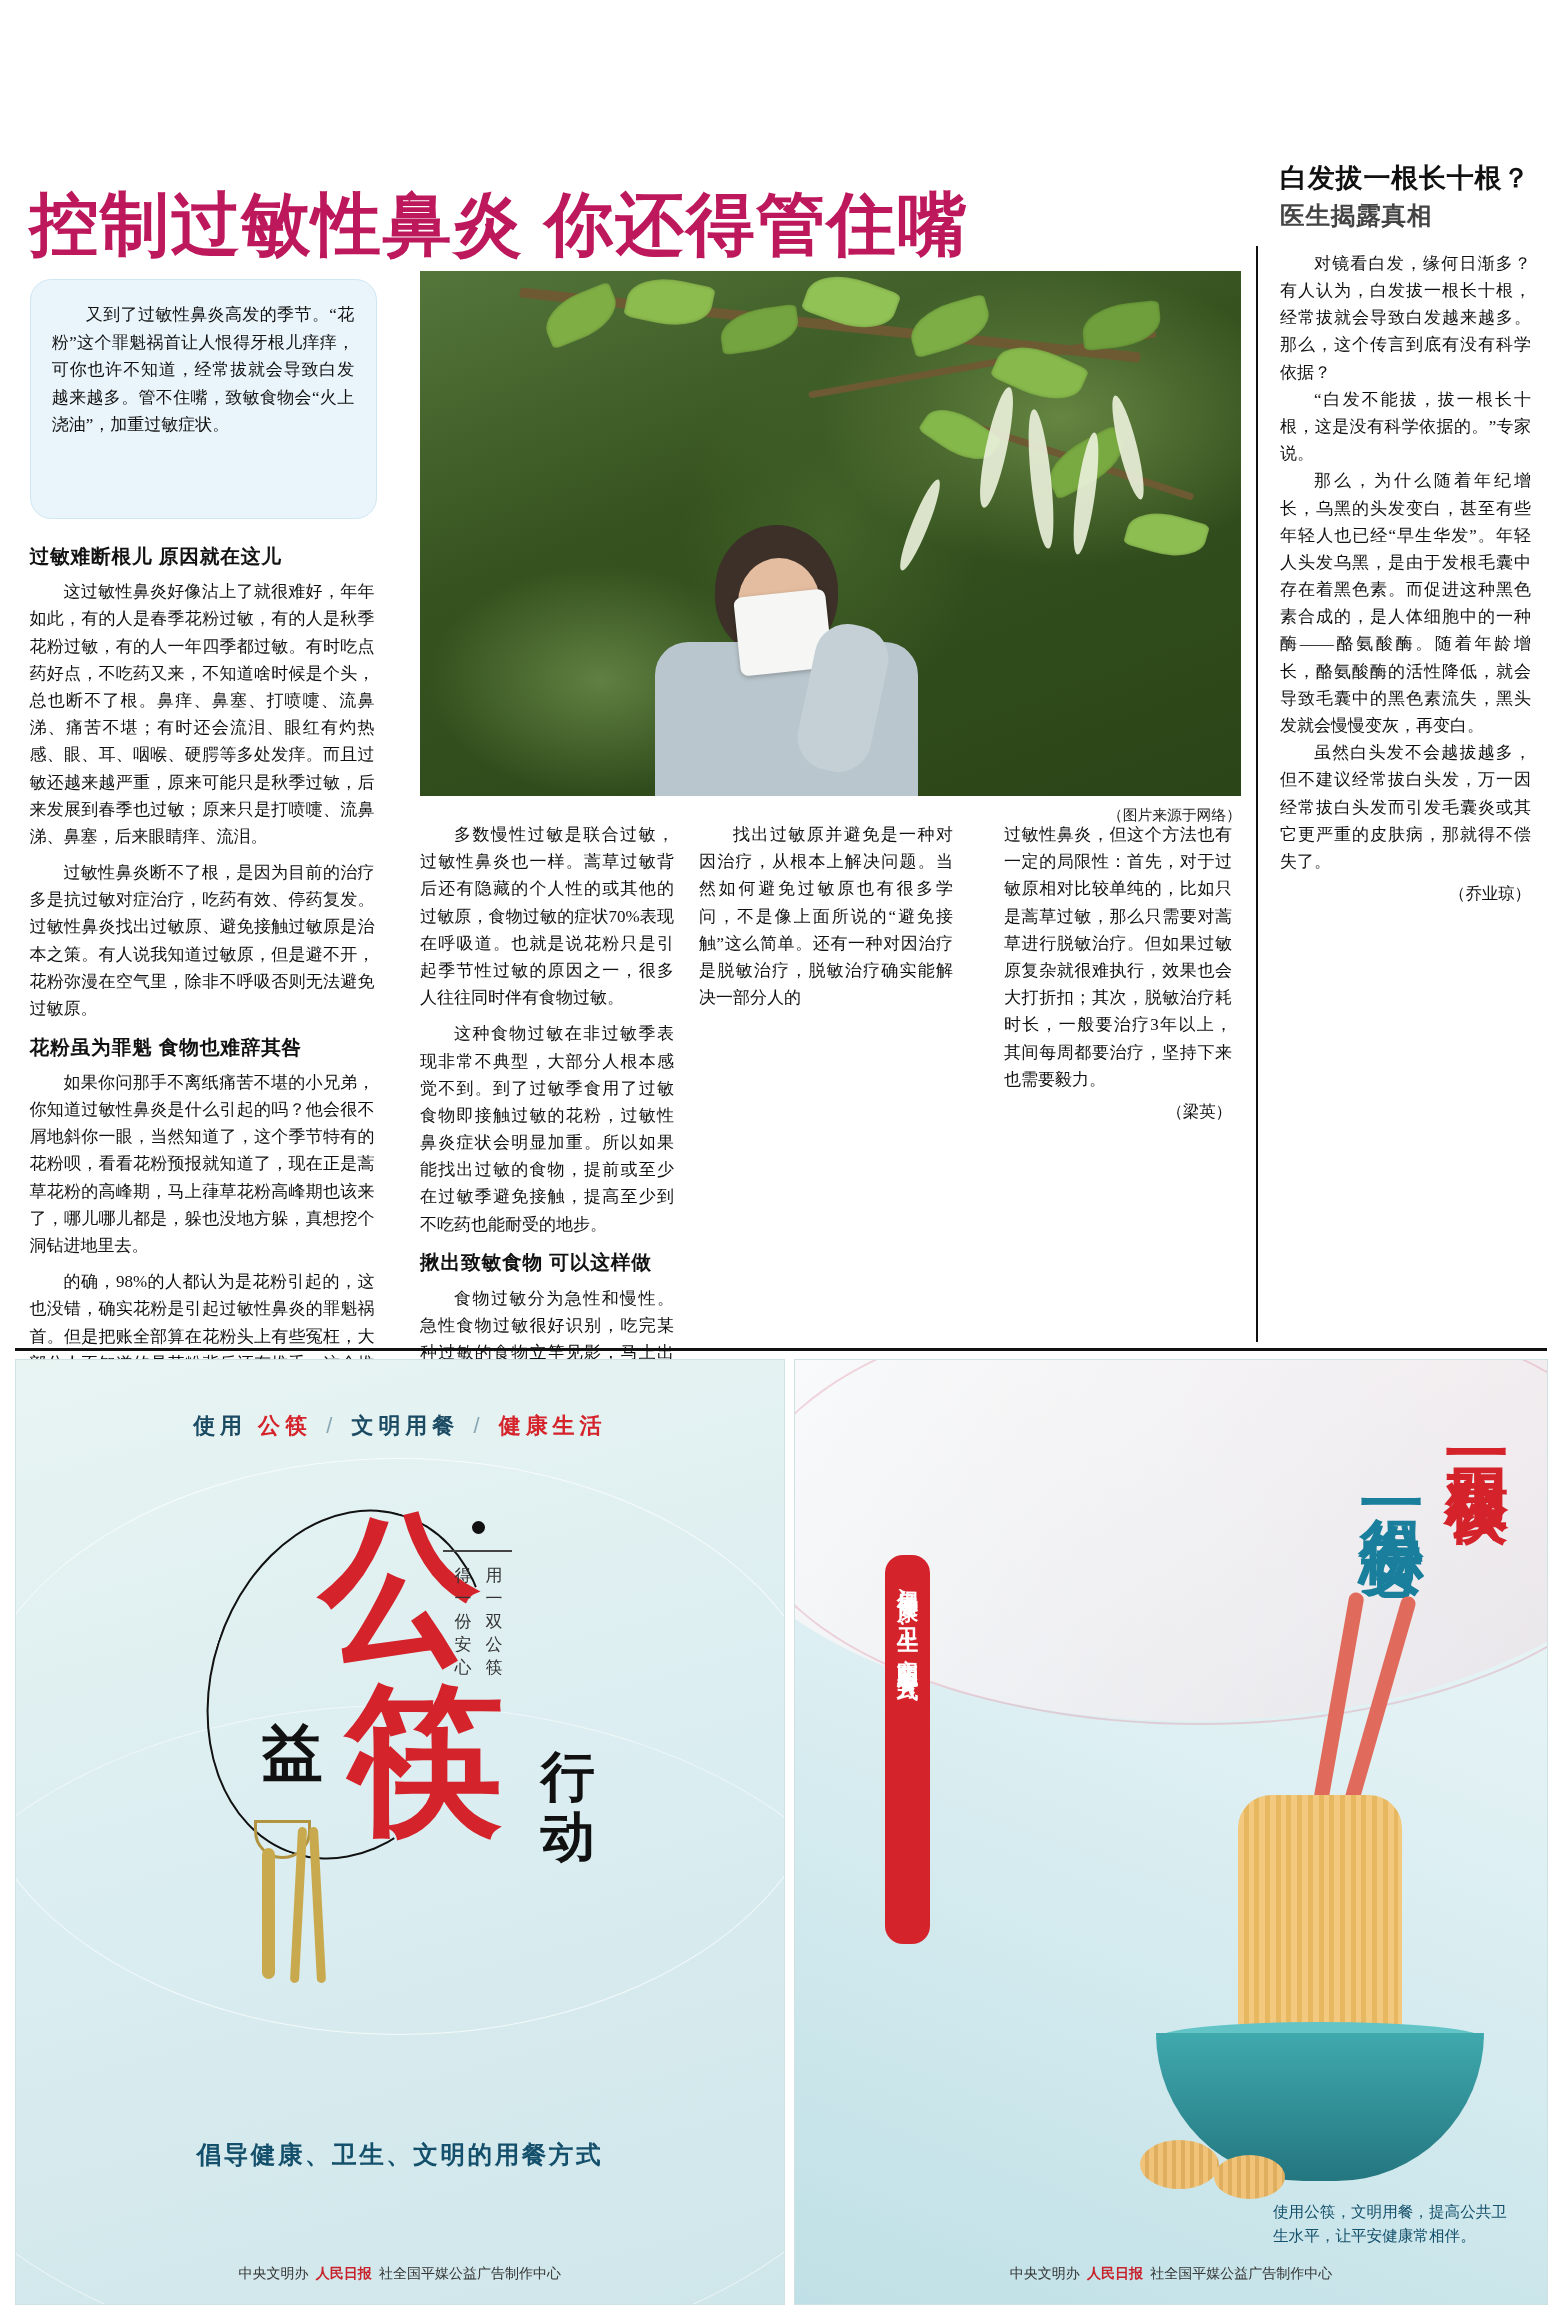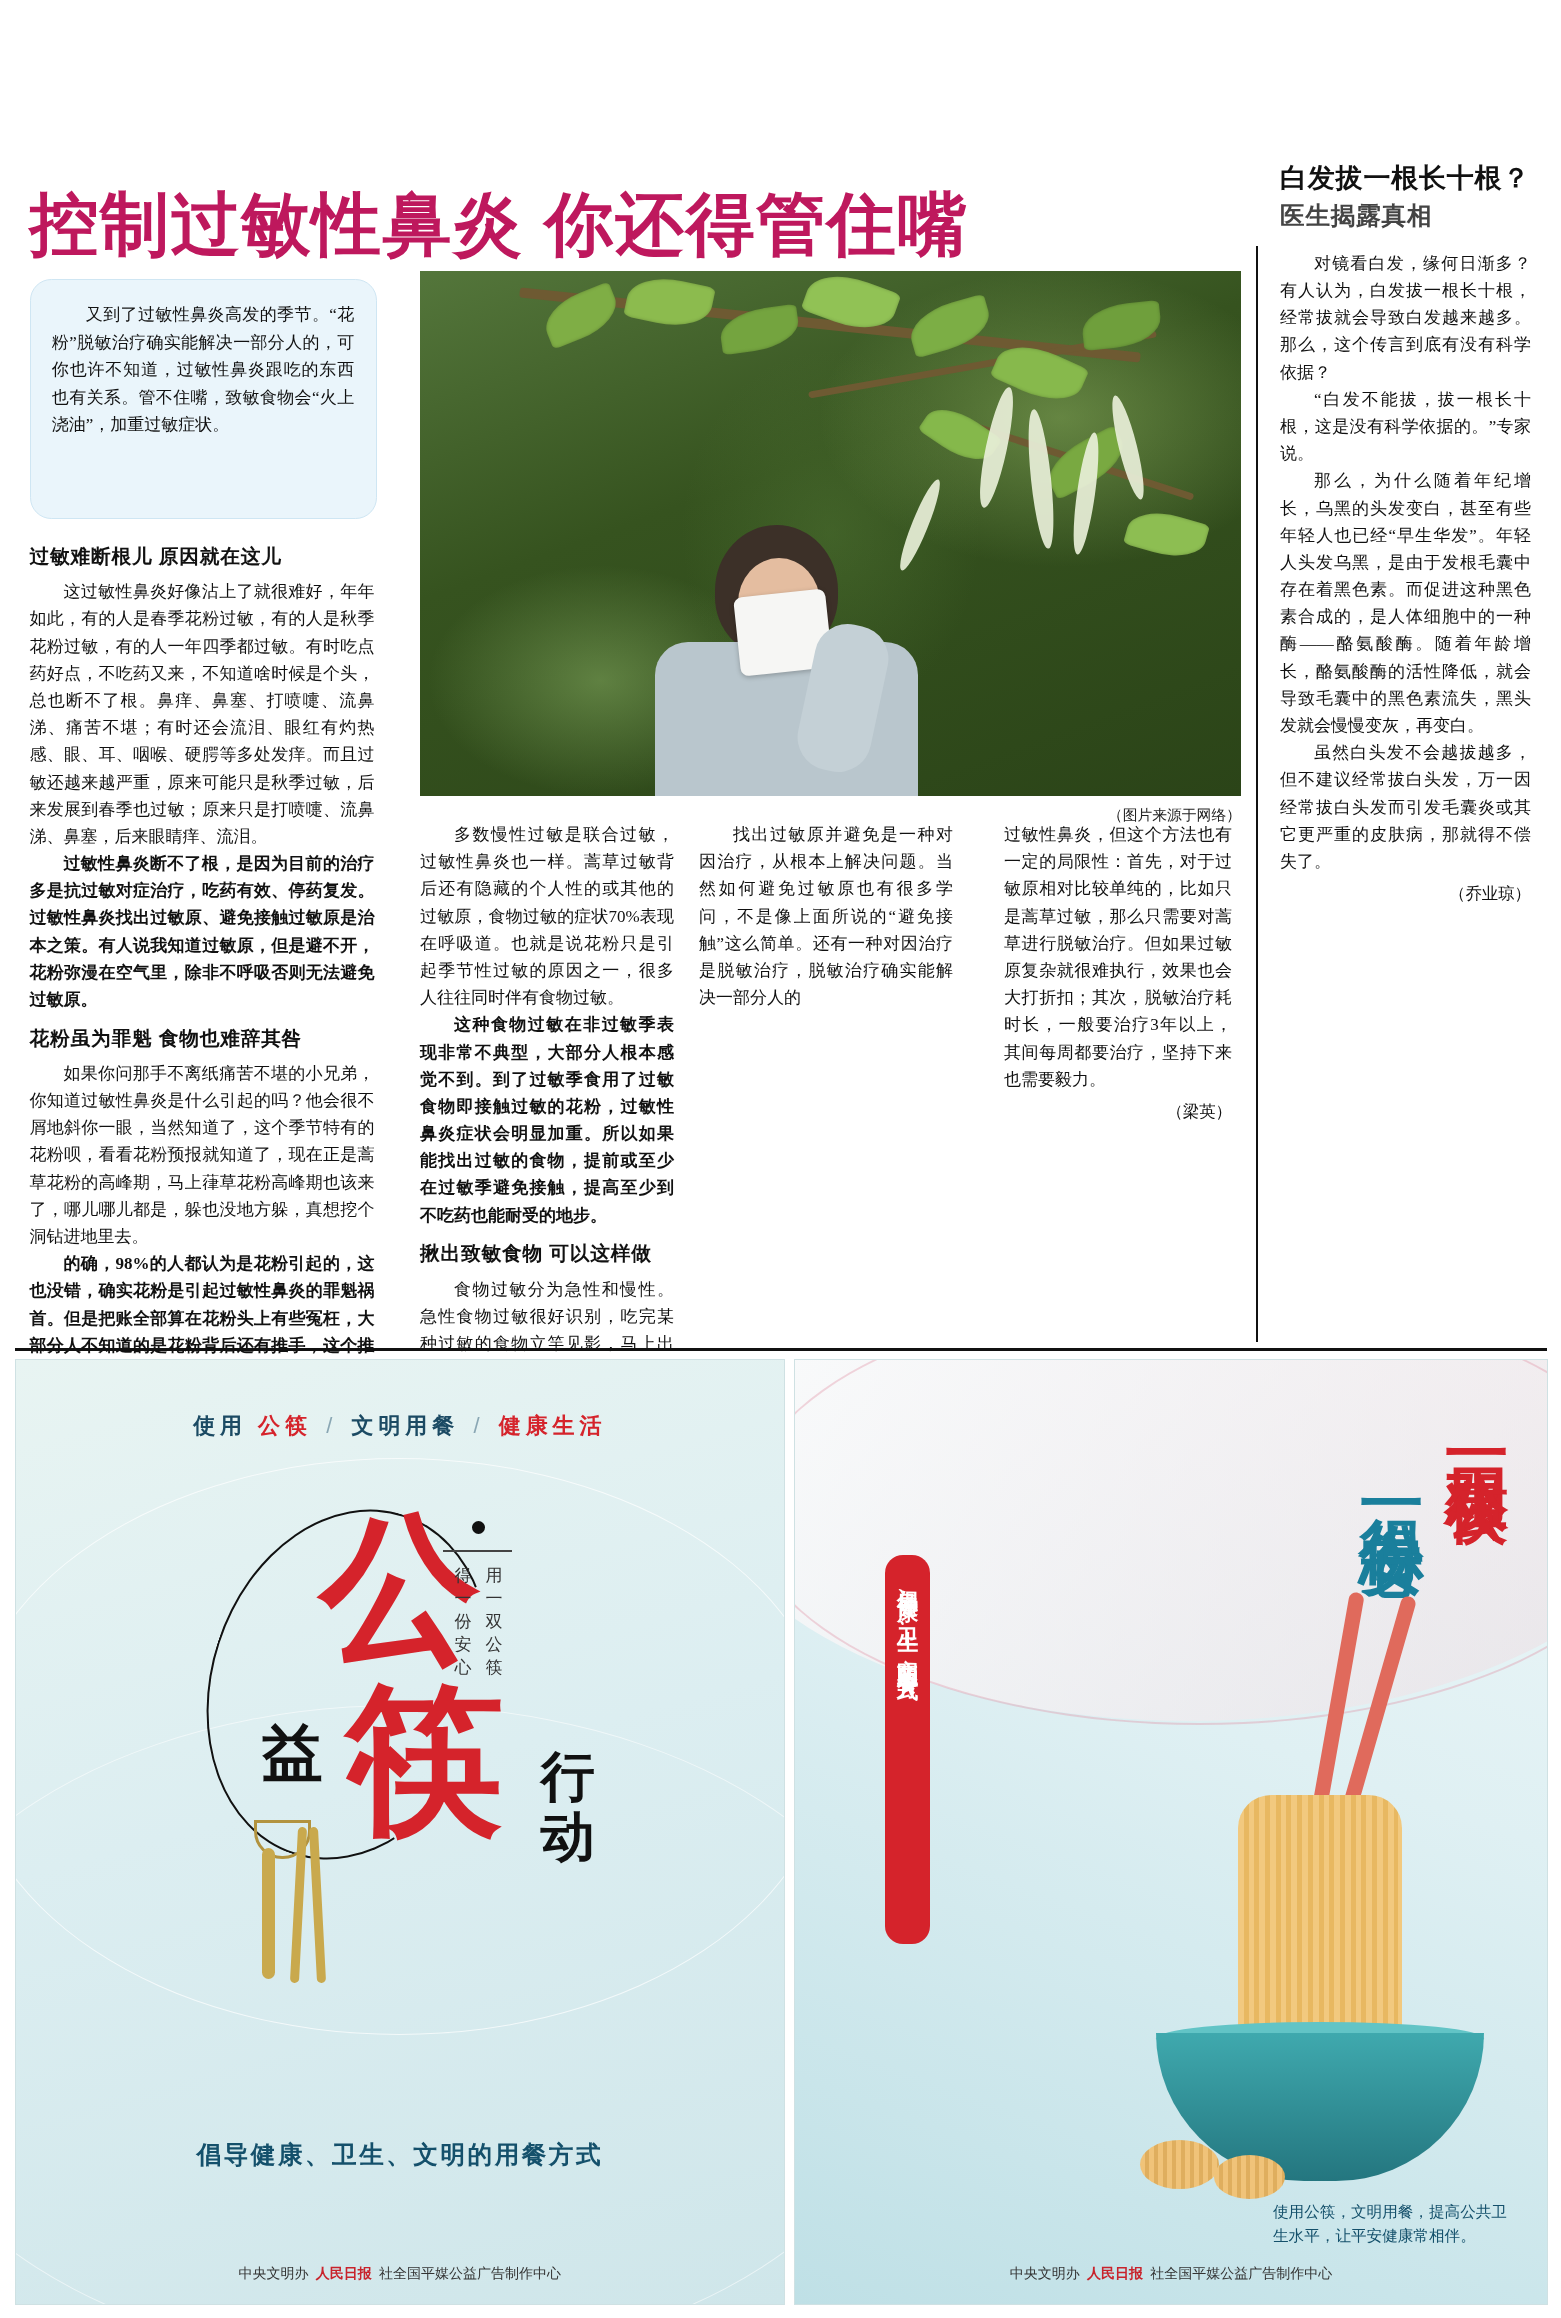--- a/index.html
+++ b/index.html
@@ -85,21 +85,21 @@
   }
 
   .subhead{
     font-size:19.7px;font-weight:bold;color:#111;font-family:"Liberation Sans",sans-serif;
     margin:0 0 8.2px 0;letter-spacing:0.8px;
   }
   .body-text p{
     margin:0;font-size:17px;line-height:1.60;text-align:justify;text-indent:2em;
     color:#111;font-family:"Liberation Serif",serif;
   }
-  .body-text p + p{margin-top:0;font-weight:bold;}
+  .body-text p + p{margin-top:9px;}
 
   .col-a{position:absolute;left:29.5px;top:543px;width:345px;}
   .col-b{position:absolute;left:420px;top:821px;width:254px;}
   .col-c{position:absolute;left:699px;top:821px;width:254px;}
   .col-d{position:absolute;left:978px;top:821px;width:254px;}
 
   .byline{
     margin-top:8.2px;text-align:right;font-size:16.4px;color:#111;
     font-family:"Liberation Serif",serif;
   }
@@ -232,21 +232,21 @@
 </style>
 </head>
 <body>
 
 <div class="page">
 
 
   <h1 class="headline">控制过敏性鼻炎 你还得管住嘴</h1>
 
   <div class="lead-box">
-    <p>又到了过敏性鼻炎高发的季节。“花粉”脱敏治疗确实能解决一部分人的，可你也许不知道，过敏性鼻炎跟吃的东西也有关系。管不住嘴，致敏食物会“火上浇油”，加重过敏症状。</p>
+    <p>又到了过敏性鼻炎高发的季节。“花粉”这个罪魁祸首让人恨得牙根儿痒痒，可你也许不知道，经常拔就会导致白发越来越多。管不住嘴，致敏食物会“火上浇油”，加重过敏症状。</p>
   </div>
 
   <div class="photo">
     <div class="sky"></div>
     <div class="blur-bg"></div>
 
     <div class="branch" style="left:98px;top:49px;width:624px;height:9.8px;transform:rotate(6deg);"></div>
     <div class="branch" style="left:386px;top:90px;width:353px;height:7.4px;transform:rotate(-10deg);"></div>
     <div class="branch" style="left:509px;top:181px;width:271px;height:6.6px;transform:rotate(18deg);"></div>
 

